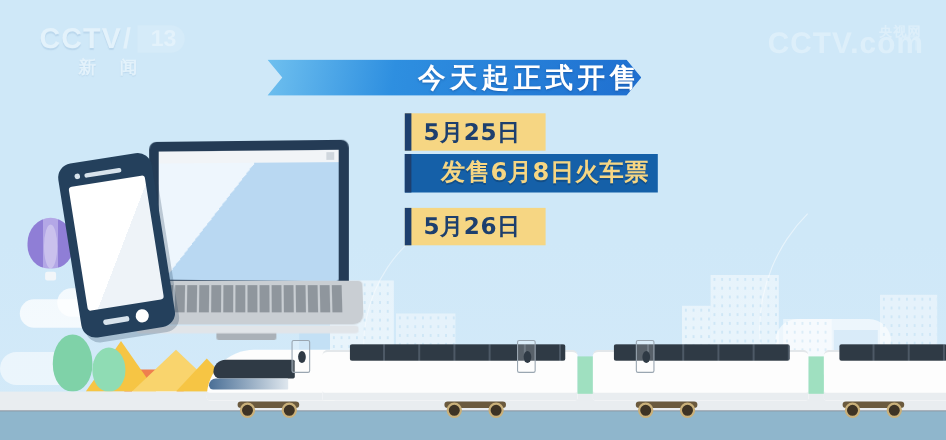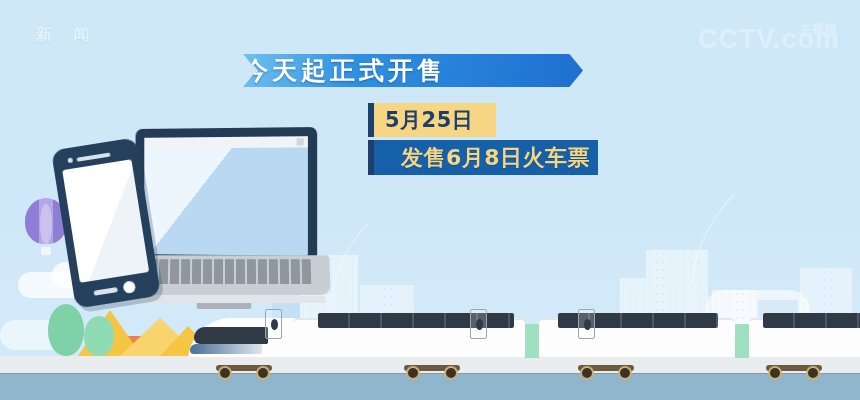--- a/index.html
+++ b/index.html
@@ -125,21 +125,21 @@
     font:bold 26px/1 "Liberation Sans",sans-serif; color:#ffffff;
     letter-spacing:1px; text-shadow:0 1px 1px rgba(120,160,200,.55);
   }
   .cctv-logo .thirteen {
     margin-left:5px; padding:2px 8px 2px 12px; color:#ffffff;
     font:bold 21px/1 "Liberation Sans",sans-serif;
     background:rgba(255,255,255,.30); border-radius:0 13px 13px 0;
   }
   .cctv-logo .slash { color:#ffffff; font:bold 26px/1 "Liberation Sans",sans-serif; margin:0 1px; }
   .cctv-logo .xinwen {
-    margin-top:5px; text-align:right; color:#ffffff;
+    margin-top:5px; text-align:center; color:#ffffff;
     font:bold 16px/1 "DejaVu Sans",sans-serif; letter-spacing:8px;
     text-shadow:0 1px 1px rgba(120,160,200,.5);
   }
   .wm { position:absolute; right:20px; top:26px; opacity:.30; text-align:right; }
   .wm .wm-main {
     color:#ffffff; font:bold 27px/1 "Liberation Sans",sans-serif; letter-spacing:1px;
   }
   .wm .wm-cn {
     position:absolute; right:2px; top:-3px; color:#ffffff;
     font:bold 12px/1 "DejaVu Sans",sans-serif; letter-spacing:1px;
@@ -150,21 +150,21 @@
   .headline {
     position:absolute; left:0; top:22px; width:860px; text-align:center;
     font:bold 27px/1.1 "DejaVu Sans",sans-serif;
     color:#1357c8; letter-spacing:1px;
     -webkit-text-stroke:4px #ffffff; paint-order:stroke fill;
   }
   .banner {
     position:absolute; left:243px; top:54px; width:340px; height:33px;
     background:linear-gradient(100deg,#6fc0ef 0%,#2e8fe0 34%,#1f6fd0 100%);
     clip-path:polygon(0 0, 96% 0, 100% 50%, 96% 100%, 0 100%, 4% 50%);
-    display:flex; align-items:center; justify-content:flex-start;
+    display:flex; align-items:center; justify-content:flex-end;
   }
   .banner span {
     font:bold 25px/1 "DejaVu Sans",sans-serif; color:#ffffff; letter-spacing:4px;
     text-shadow:0 1px 2px rgba(10,60,130,.45);
   }
 
   
   .rows { position:absolute; left:368px; top:103px; }
   .row { position:relative; margin-bottom:14px; }
   .bar-date {
@@ -292,20 +292,25 @@
 
   <div class="phone">
     <div class="spk"></div>
     <div class="cam"></div>
     <div class="scr"></div>
     <div class="btm"></div>
     <div class="hm"></div>
   </div>
 
   <div class="cctv-logo">
+    <div class="row1">
+      <span class="cc">CCTV</span>
+      <span class="slash">/</span>
+      <span class="thirteen">13</span>
+    </div>
     <div class="xinwen">新 闻</div>
   </div>
 
   <div class="wm">
     <div class="wm-mark"></div>
     <span class="wm-cn">央视网</span>
     <div class="wm-main">CCTV.com</div>
   </div>
 
   <div class="banner">
@@ -315,16 +320,19 @@
   <div class="rows">
     <div class="row">
       <div class="bar-date">
         <span>5月25日</span>
       </div>
       <div class="bar-sale">
         <span>发售6月8日火车票</span>
       </div>
     </div>
     <div class="row">
+      <div class="bar-date">
+        <span>5月26日</span>
+      </div>
     </div>
   </div>
 
 </div>
 
 </body></html>

